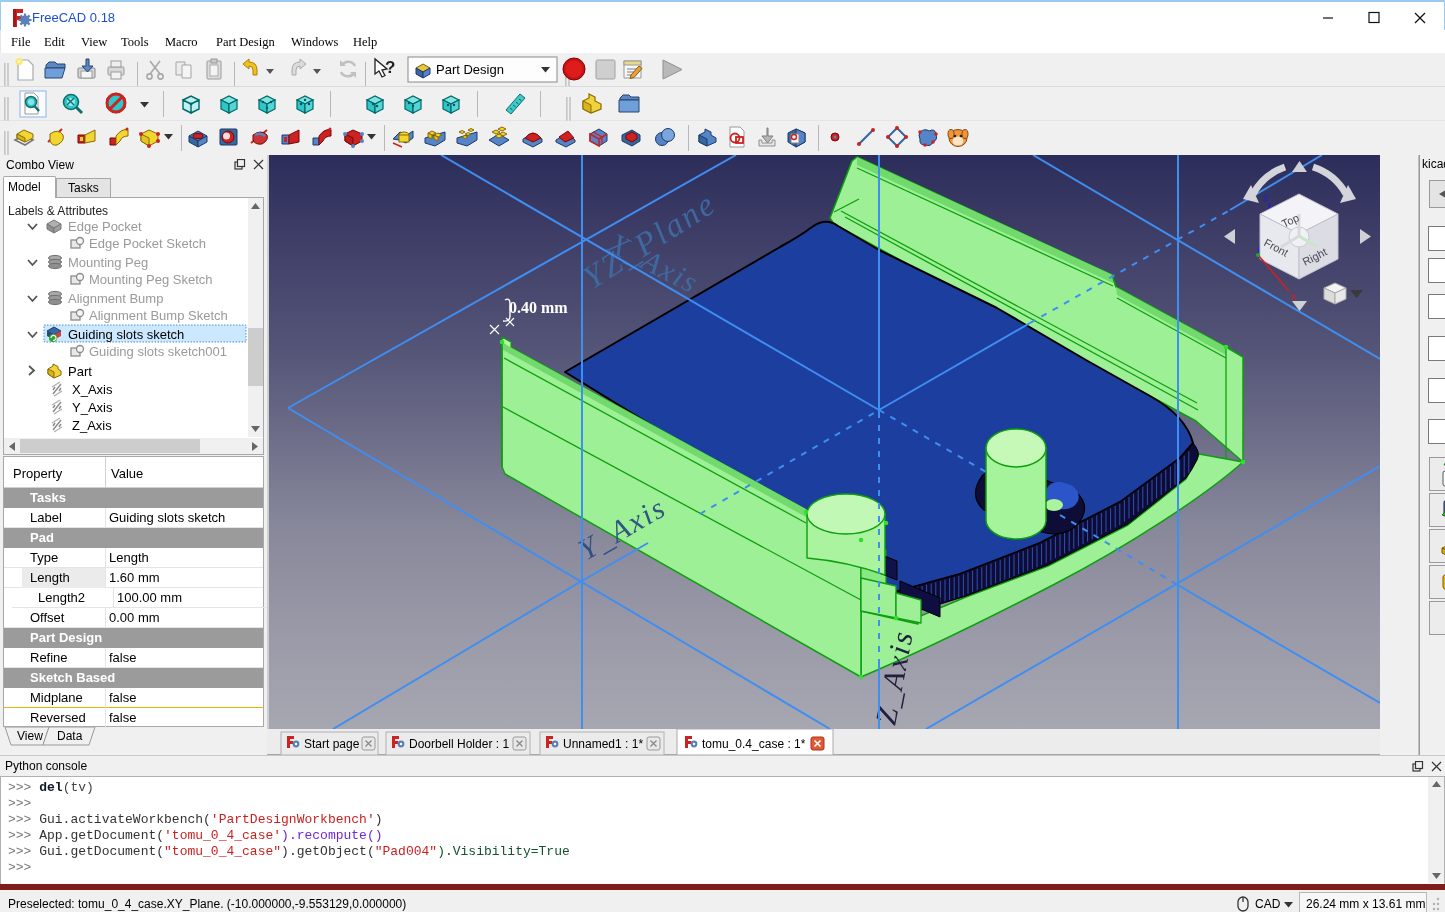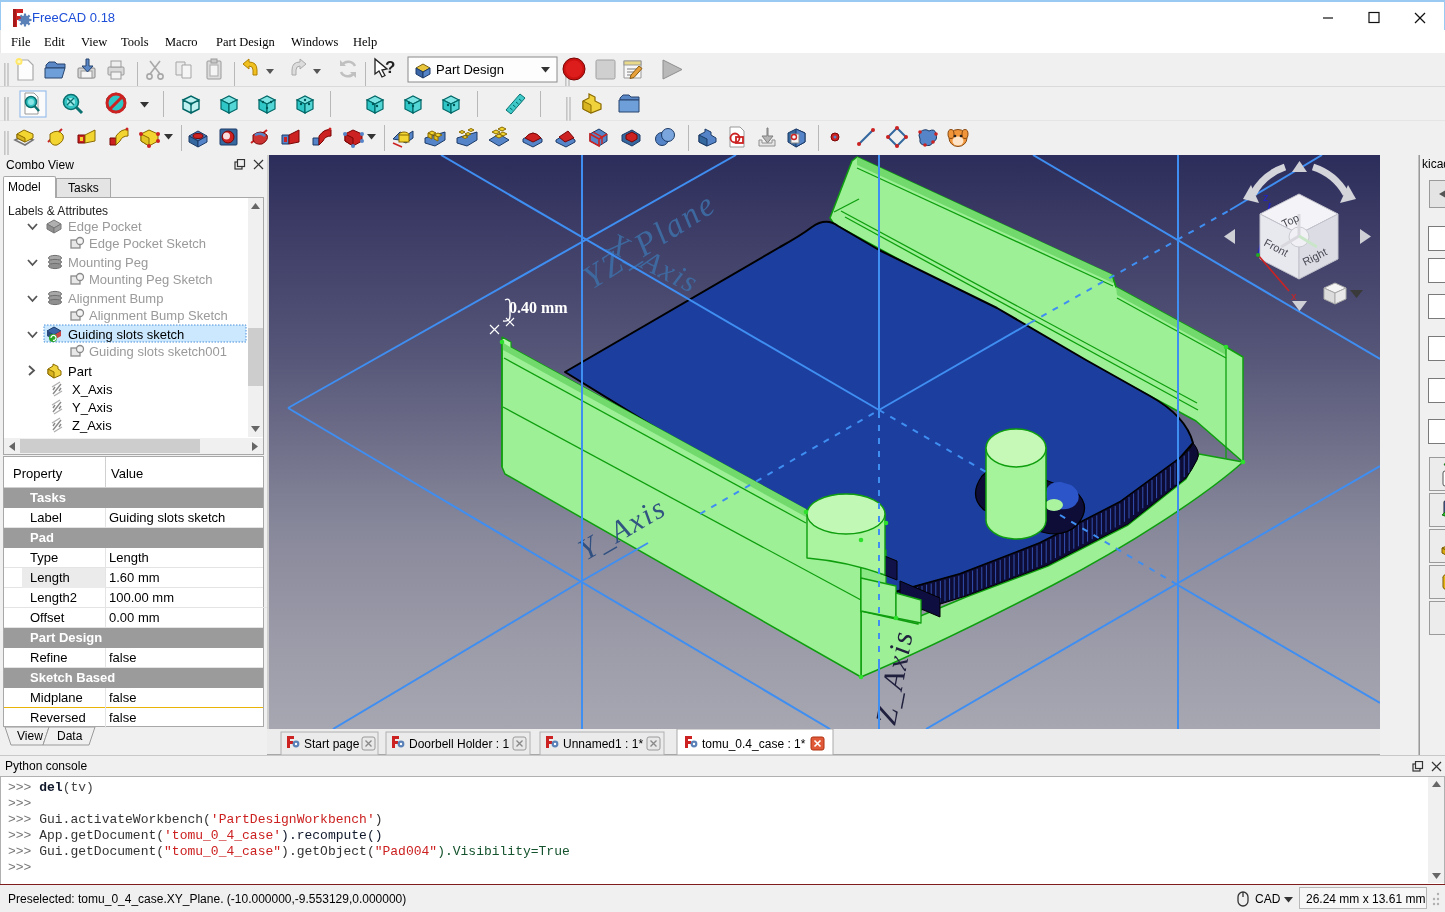--- a/index.html
+++ b/index.html
@@ -10,21 +10,21 @@
 #title-text { position:absolute; left:31px; top:8px; font-size:13px; color:#1d4ed8; }
 #menubar { left:0; top:30px; width:1445px; height:23px; background:#fff; border-left:1px solid #e8e8e8; }
 .menu-item { position:absolute; top:5px; font-size:12.5px; color:#000;font-family:Liberation Serif, serif; }
 #toolbars { left:0; top:53px; width:1445px; height:102px; background:#f0f0f0; border-bottom:1px solid #c8c8c8; }
 #main { left:0; top:155px; width:1445px; height:600px; }
 #leftdock { position:absolute; left:0; top:0; width:267px; height:600px; background:#f0f0f0; }
 #viewport { position:absolute; left:267px; top:0; width:1113px; height:574px; }
 #tabbar { position:absolute; left:267px; top:574px; width:1113px; height:26px; background:#ececec; border-bottom:1px solid #b0b0b0; }
 #rightdock { position:absolute; left:1380px; top:0; width:65px; height:600px; background:#f0f0f0; border-left:1px solid #c0c0c0;margin-left:38px; }
 #console { left:0; top:755px; width:1365px; height:129px; background:#fff; }
-#statusbar { left:0; top:884px; width:1445px; height:28px; background:#f0f0f0; border-top:1px solid #7f1d1d; font-size:12px; }
+#statusbar { left:0; top:884px; width:1445px; height:28px; background:#f0f0f0; border-top:6px solid #7f1d1d; font-size:12px; }
 .mono { font-family:"Liberation Mono", monospace; }
 </style>
 </head>
 <body>
 <div class="abs" id="titlebar">
   <svg class="abs" style="left:10px;top:6px" width="22" height="20" viewBox="0 0 22 20">
     <path d="M2,1 h10 v4 h-6 v3 h5 v4 h-5 v7 h-4 z" fill="#cc2222"></path>
     <path d="M2,1 h3 v18 h-3 z" fill="#881111" opacity="0.55"></path>
     <g fill="#5b82b8">
         <circle cx="14" cy="12" r="4.6"></circle>
@@ -557,21 +557,21 @@
           <span style="position:absolute;left:26px;top:2px">Type</span>
           <span style="position:absolute;left:105px;top:2px">Length</span>
           <div class="abs" style="left:101px;top:0;width:1px;height:20px;background:#e4e4e4"></div>
         </div>
       <div class="abs" style="left:0;top:111px;width:259px;height:20px;border-bottom:1px solid #e4e4e4">
           <div class="abs" style="left:18px;top:0;width:84px;height:20px;background:#ebebeb"></div>
           <span style="position:absolute;left:26px;top:2px">Length</span>
           <span style="position:absolute;left:105px;top:2px">1.60 mm</span>
           <div class="abs" style="left:101px;top:0;width:1px;height:20px;background:#e4e4e4"></div>
         </div>
-      <div class="abs" style="left:0;top:131px;width:297px;height:20px;border-bottom:1px solid #e4e4e4">
+      <div class="abs" style="left:8px;top:131px;width:297px;height:20px;border-bottom:1px solid #e4e4e4">
           <span style="position:absolute;left:26px;top:2px">Length2</span>
           <span style="position:absolute;left:105px;top:2px">100.00 mm</span>
           <div class="abs" style="left:101px;top:0;width:1px;height:20px;background:#e4e4e4"></div>
         </div>
       <div class="abs" style="left:0;top:151px;width:259px;height:20px;border-bottom:1px solid #e4e4e4">
           <span style="position:absolute;left:26px;top:2px">Offset</span>
           <span style="position:absolute;left:105px;top:2px">0.00 mm</span>
           <div class="abs" style="left:101px;top:0;width:1px;height:20px;background:#e4e4e4"></div>
         </div>
       <div class="abs" style="left:0;top:171px;width:259px;height:20px;background:#9b9b9b;color:#fff;font-weight:bold">
@@ -945,21 +945,21 @@
       <rect x="1" y="3" width="7" height="7"></rect>
         <rect x="3.5" y="0.5" width="7" height="7" fill="#f0f0f0"></rect>
       <line x1="20" y1="1" x2="29" y2="10"></line>
         <line x1="29" y1="1" x2="20" y2="10"></line>
     </svg>
   </div>
   <div class="abs" style="left:0;top:21px;width:1445px;height:108px;background:#fff;border:1px solid #b0b0b0;border-bottom:none"></div>
   <div class="abs mono" style="left:8px;top:25px;font-size:13px;line-height:16px;white-space:pre;color:#777"><span>&gt;&gt;&gt; <b style="color:#0f172a">del</b><span style="color:#444">(tv)</span>
 &gt;&gt;&gt; 
 &gt;&gt;&gt; <span style="color:#333">Gui.activateWorkbench(</span><span style="color:#cc2020">'PartDesignWorkbench'</span><span style="color:#333">)</span>
-&gt;&gt;&gt; <span style="color:#333">App.getDocument(</span><span style="color:#cc2020">'tomu_0_4_case'</span><span style="color:#0f172a">).recompute()</span>
+&gt;&gt;&gt; <span style="color:#333">App.getDocument(</span><span style="color:#cc2020">'tomu_0_4_case'</span><span style="color:#6d28d9">).recompute()</span>
 &gt;&gt;&gt; <span style="color:#333">Gui.getDocument(</span><span style="color:#cc2020">"tomu_0_4_case"</span><span style="color:#333">).getObject(</span><span style="color:#cc2020">"Pad004"</span><span style="color:#14532d">).Visibility=True</span>
 &gt;&gt;&gt; </span></div>
   <div class="abs" style="left:1428px;top:22px;width:16px;height:106px;background:#f0f0f0">
     <svg class="abs" style="left:4px;top:4px" width="9" height="6">
         <path d="M0,6 L4.5,0 L9,6" fill="#666"></path>
       </svg>
     <svg class="abs" style="left:4px;top:96px" width="9" height="6">
         <path d="M0,0 L4.5,6 L9,0" fill="#666"></path>
       </svg>
   </div>

